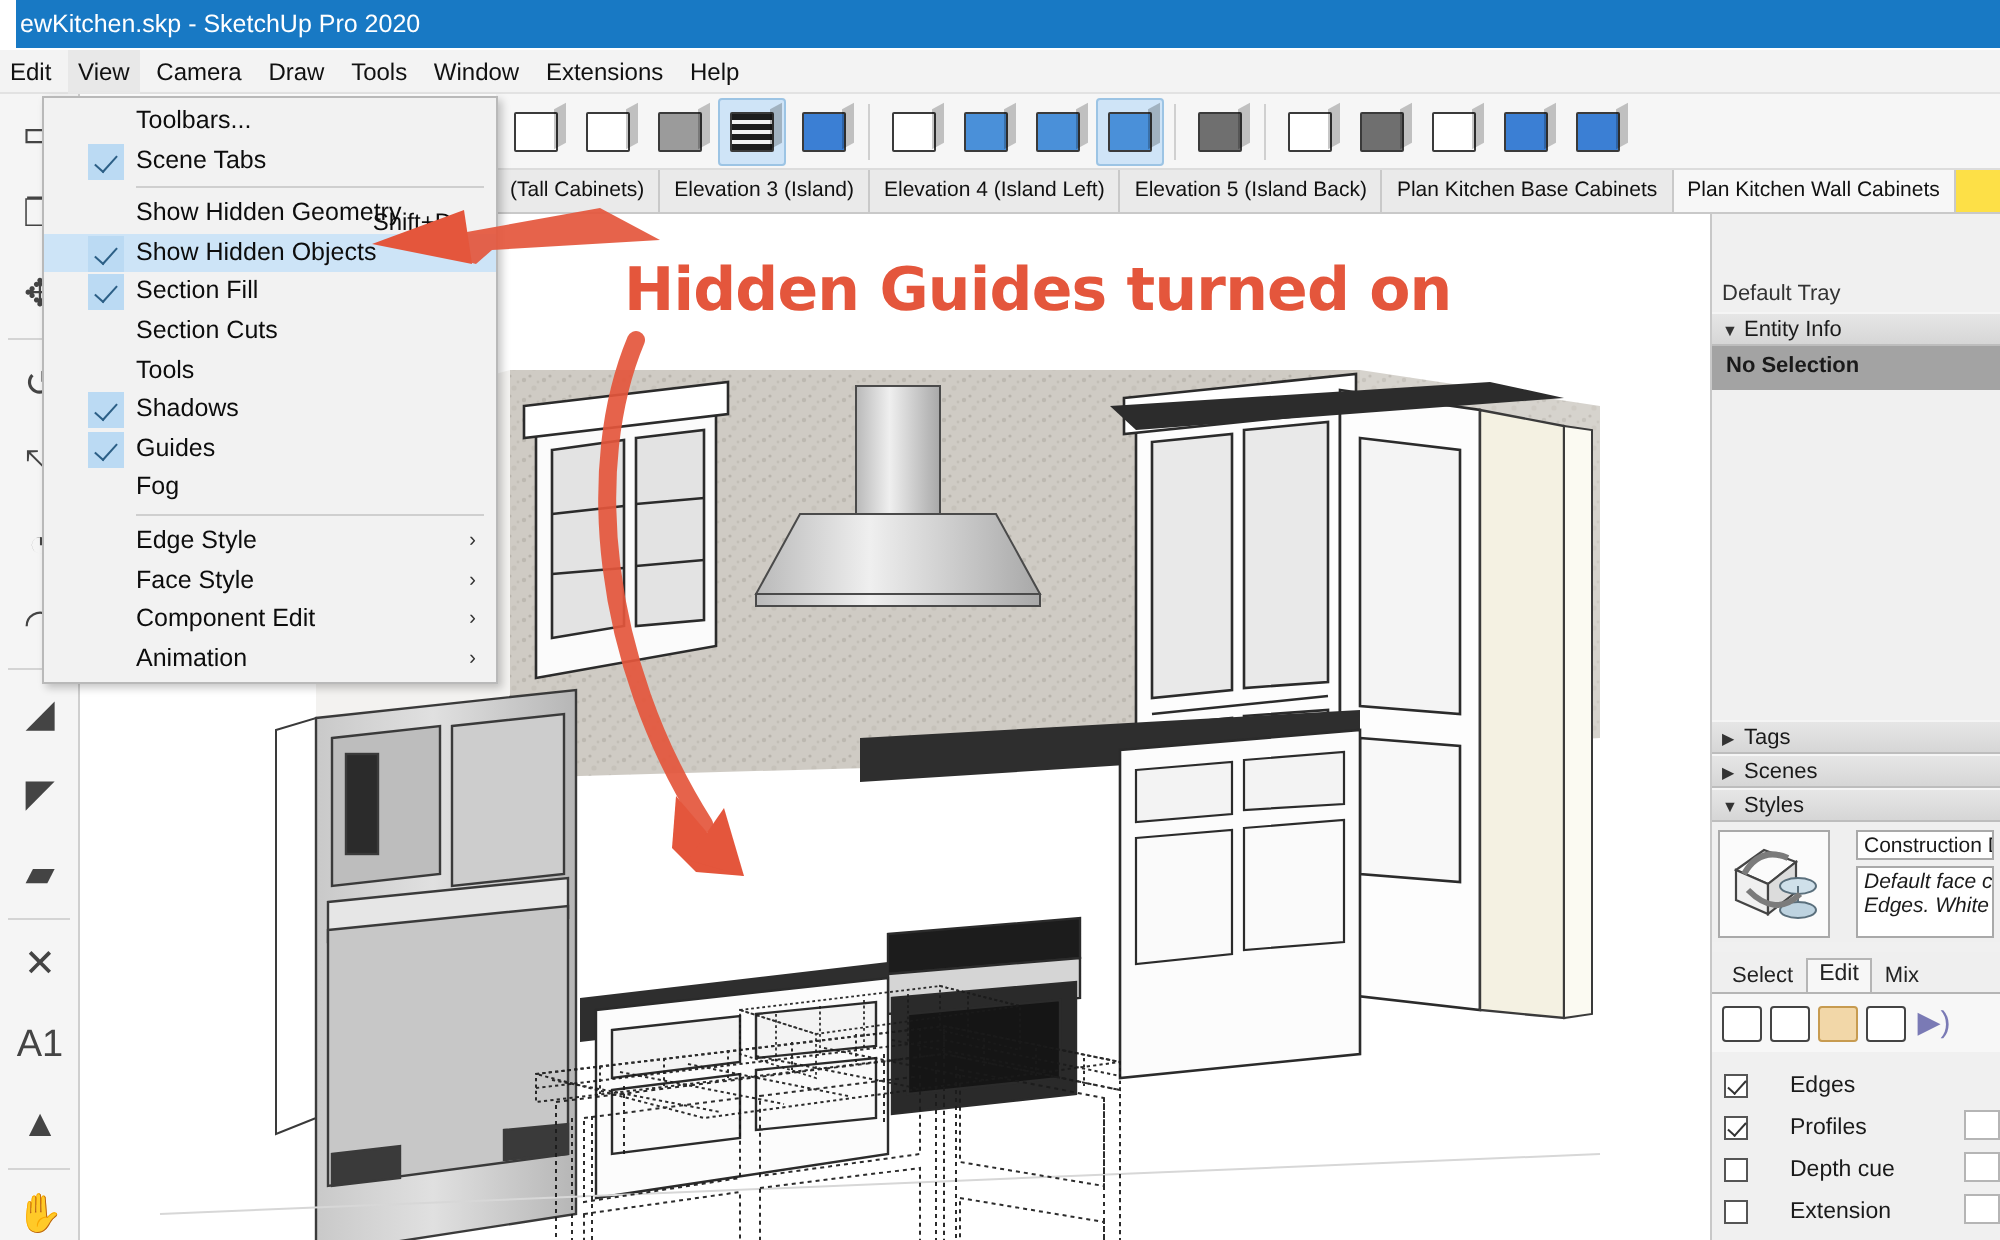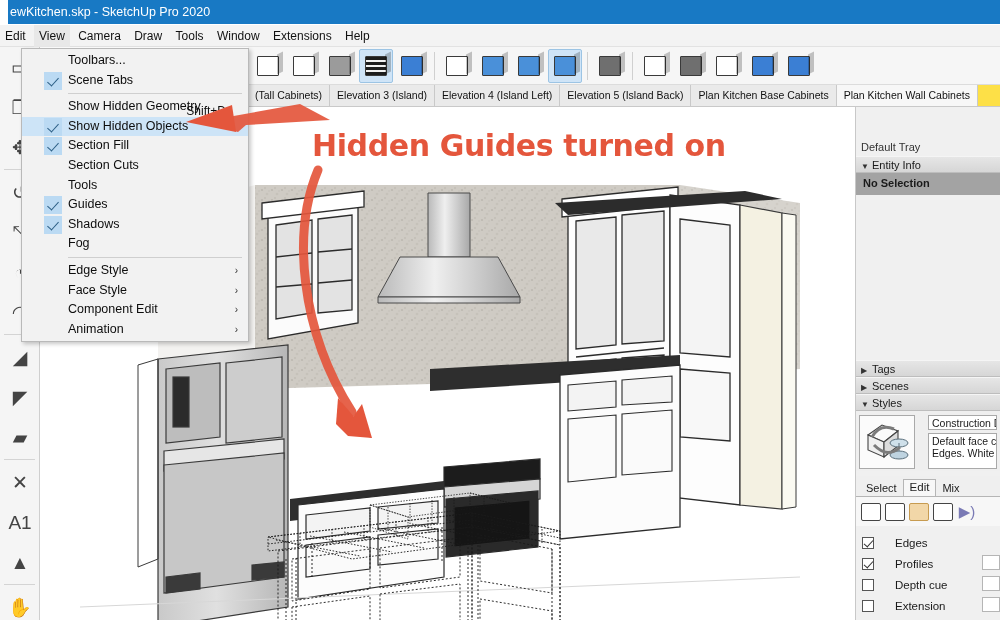--- a/index.html
+++ b/index.html
@@ -120,21 +120,21 @@
   .styleinfo { flex: 1; min-width: 0; }
   .stylename {
     height: 15px; line-height: 14px; background: #ffffff;
     border: 1px solid #a9a9a9; font-size: 10.5px;
     padding-left: 3px; white-space: nowrap; overflow: hidden;
   }
   .styledesc {
     margin-top: 3px; height: 36px; background: #ffffff;
     border: 1px solid #a9a9a9; font-size: 10.5px;
     padding: 1px 0 0 3px; line-height: 12px;
-    white-space: nowrap; overflow: hidden;
+    white-space: nowrap; overflow: hidden; font-style: italic;
   }
 
   .setabs {
     display: flex; align-items: flex-end; height: 20px;
     padding-left: 4px; background: #efefef; margin-top: 5px;
   }
   .setab {
     font-size: 11px; padding: 1px 6px 2px 6px; color: #222;
   }
   .setab.active {
@@ -576,22 +576,22 @@
 
   <div class="dropdown" id="dropdown">
       <div class="dd-item"><span>Toolbars...</span></div>
       <div class="dd-item"><span class="dd-check"></span><span>Scene Tabs</span></div>
       <div class="dd-sep"></div>
       <div class="dd-item"><span>Show Hidden Geometry</span><span class="dd-short">Shift+D</span></div>
       <div class="dd-item hl"><span class="dd-check"></span><span>Show Hidden Objects</span></div>
       <div class="dd-item"><span class="dd-check"></span><span>Section Fill</span></div>
       <div class="dd-item"><span>Section Cuts</span></div>
       <div class="dd-item"><span>Tools</span></div>
+      <div class="dd-item"><span class="dd-check"></span><span>Shadows</span></div>
       <div class="dd-item"><span class="dd-check"></span><span>Guides</span></div>
-      <div class="dd-item"><span class="dd-check"></span><span>Shadows</span></div>
       <div class="dd-item"><span>Fog</span></div>
       <div class="dd-sep"></div>
       <div class="dd-item"><span>Edge Style</span><span class="dd-arrow">›</span></div>
       <div class="dd-item"><span>Face Style</span><span class="dd-arrow">›</span></div>
       <div class="dd-item"><span>Component Edit</span><span class="dd-arrow">›</span></div>
       <div class="dd-item"><span>Animation</span><span class="dd-arrow">›</span></div>
     </div>
 
   <svg class="arrowsvg" width="1000" height="620" viewBox="0 0 1000 620">
 

